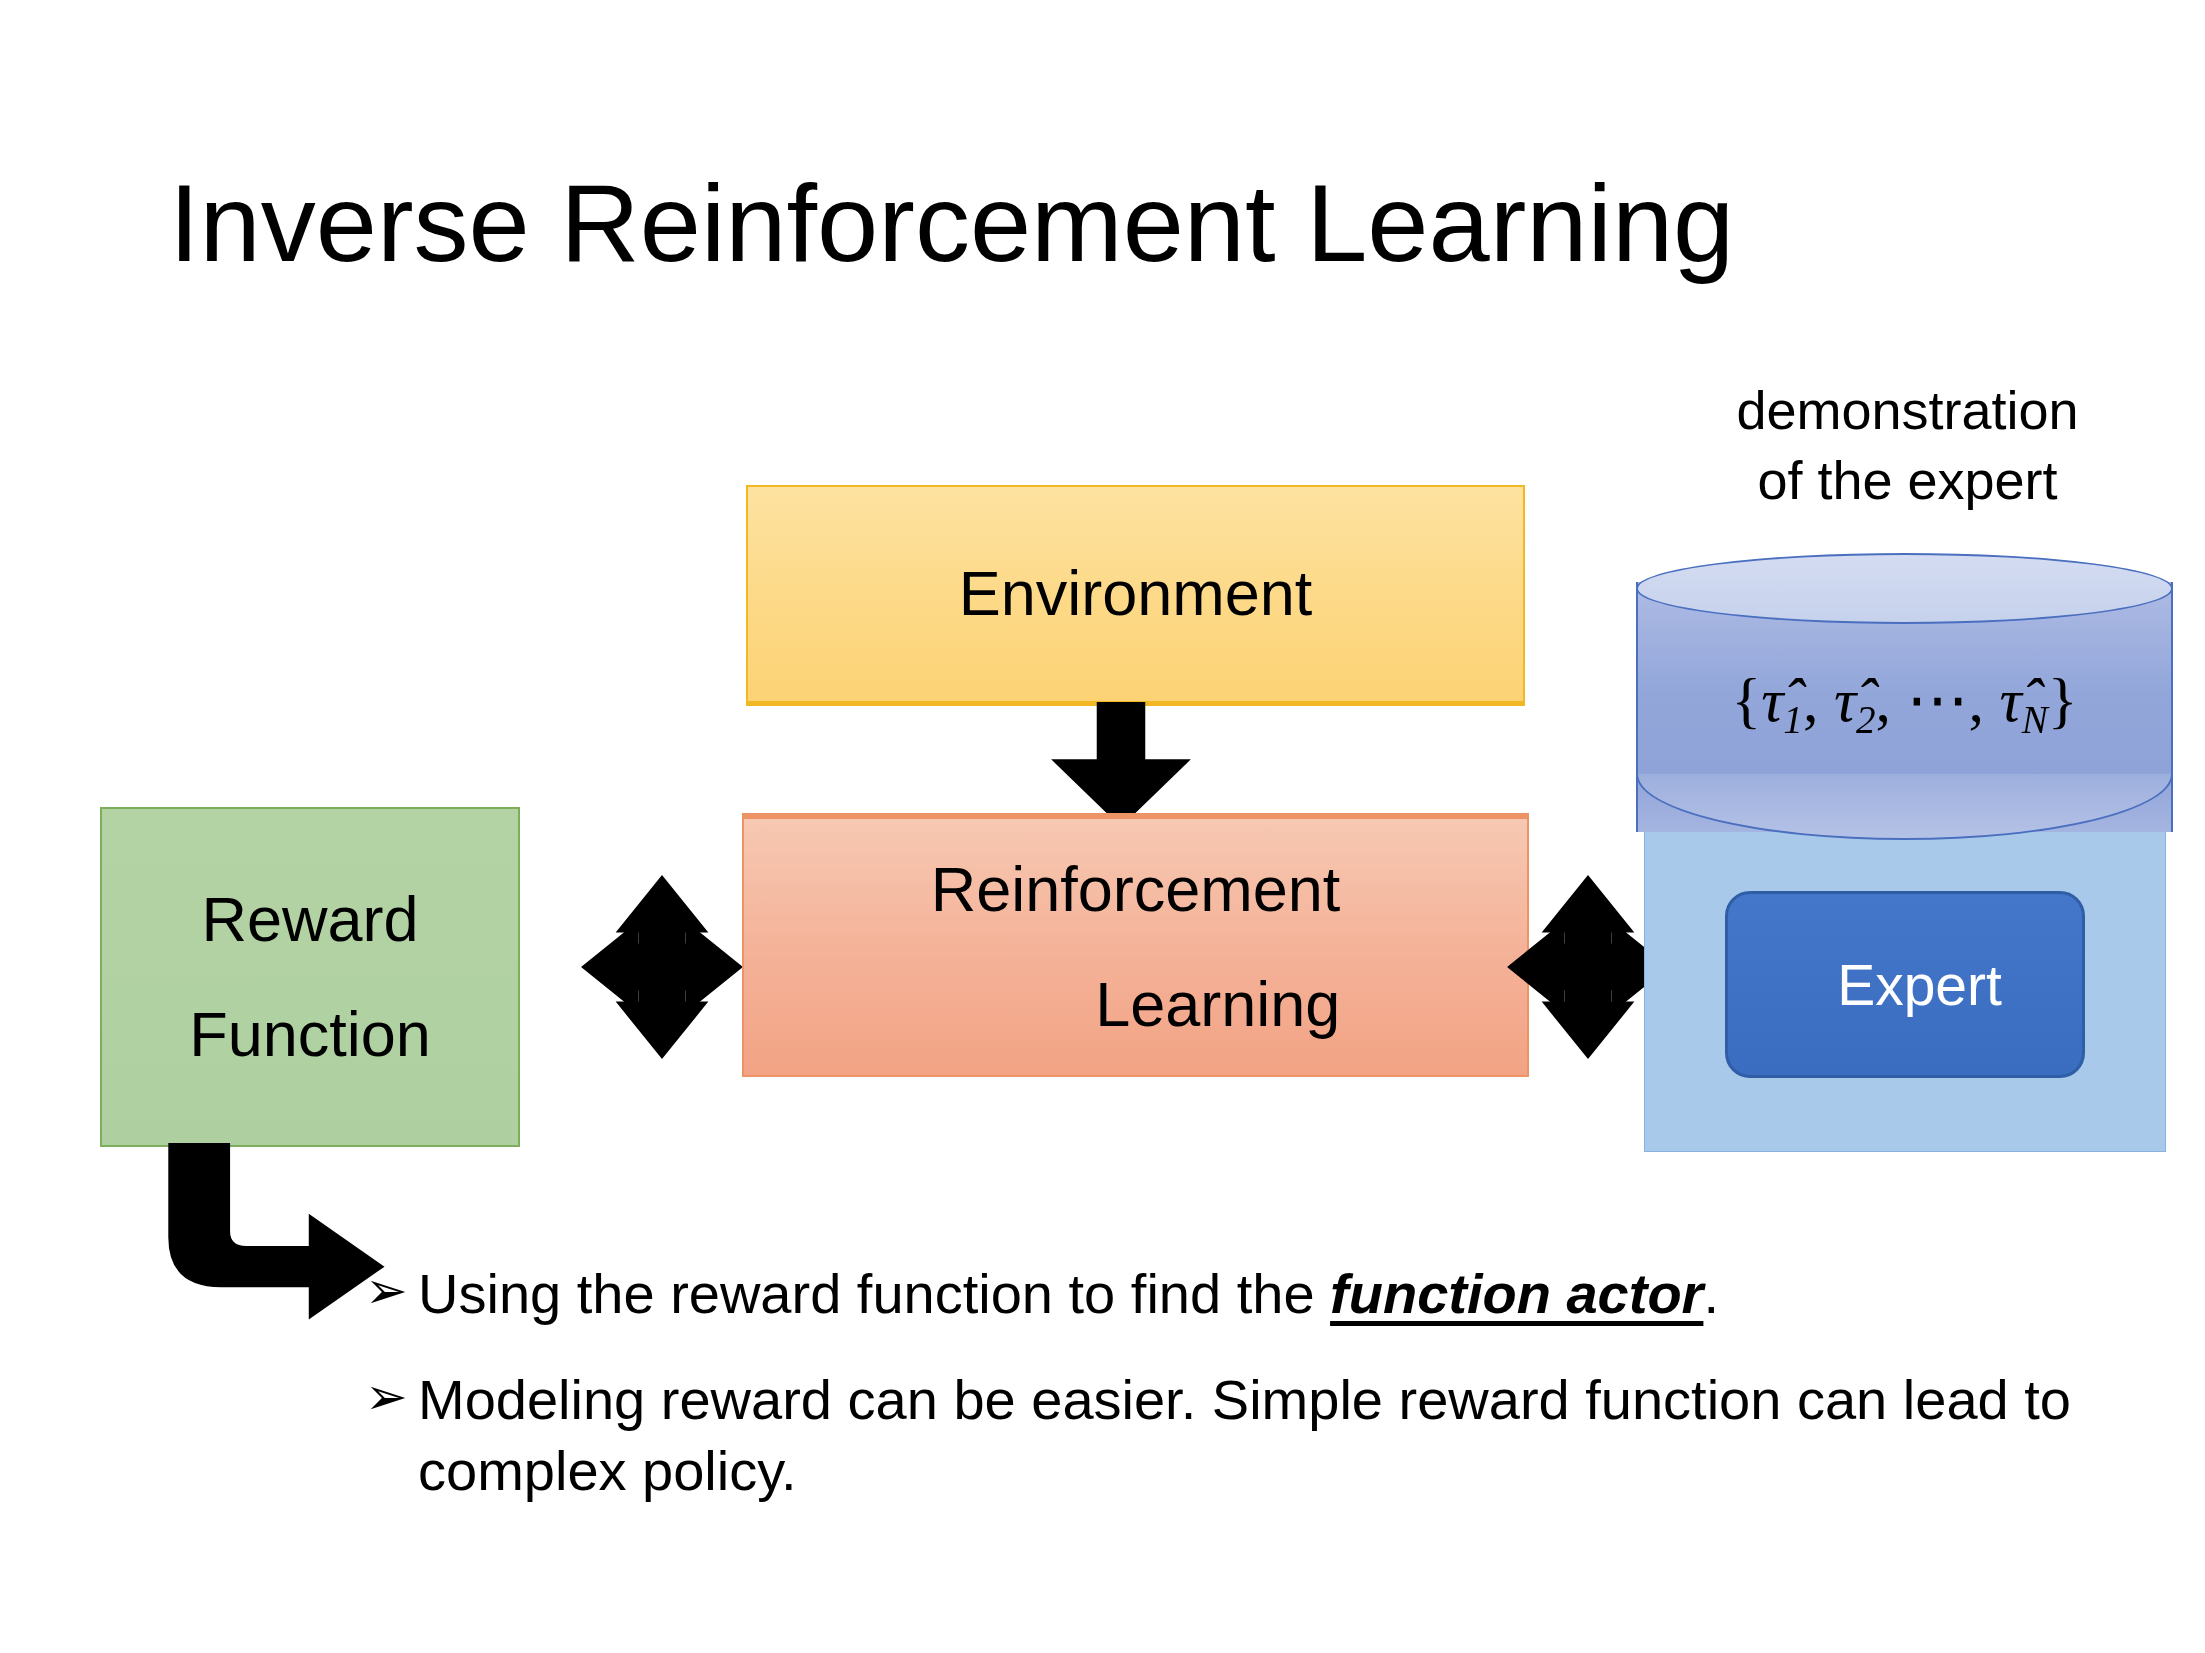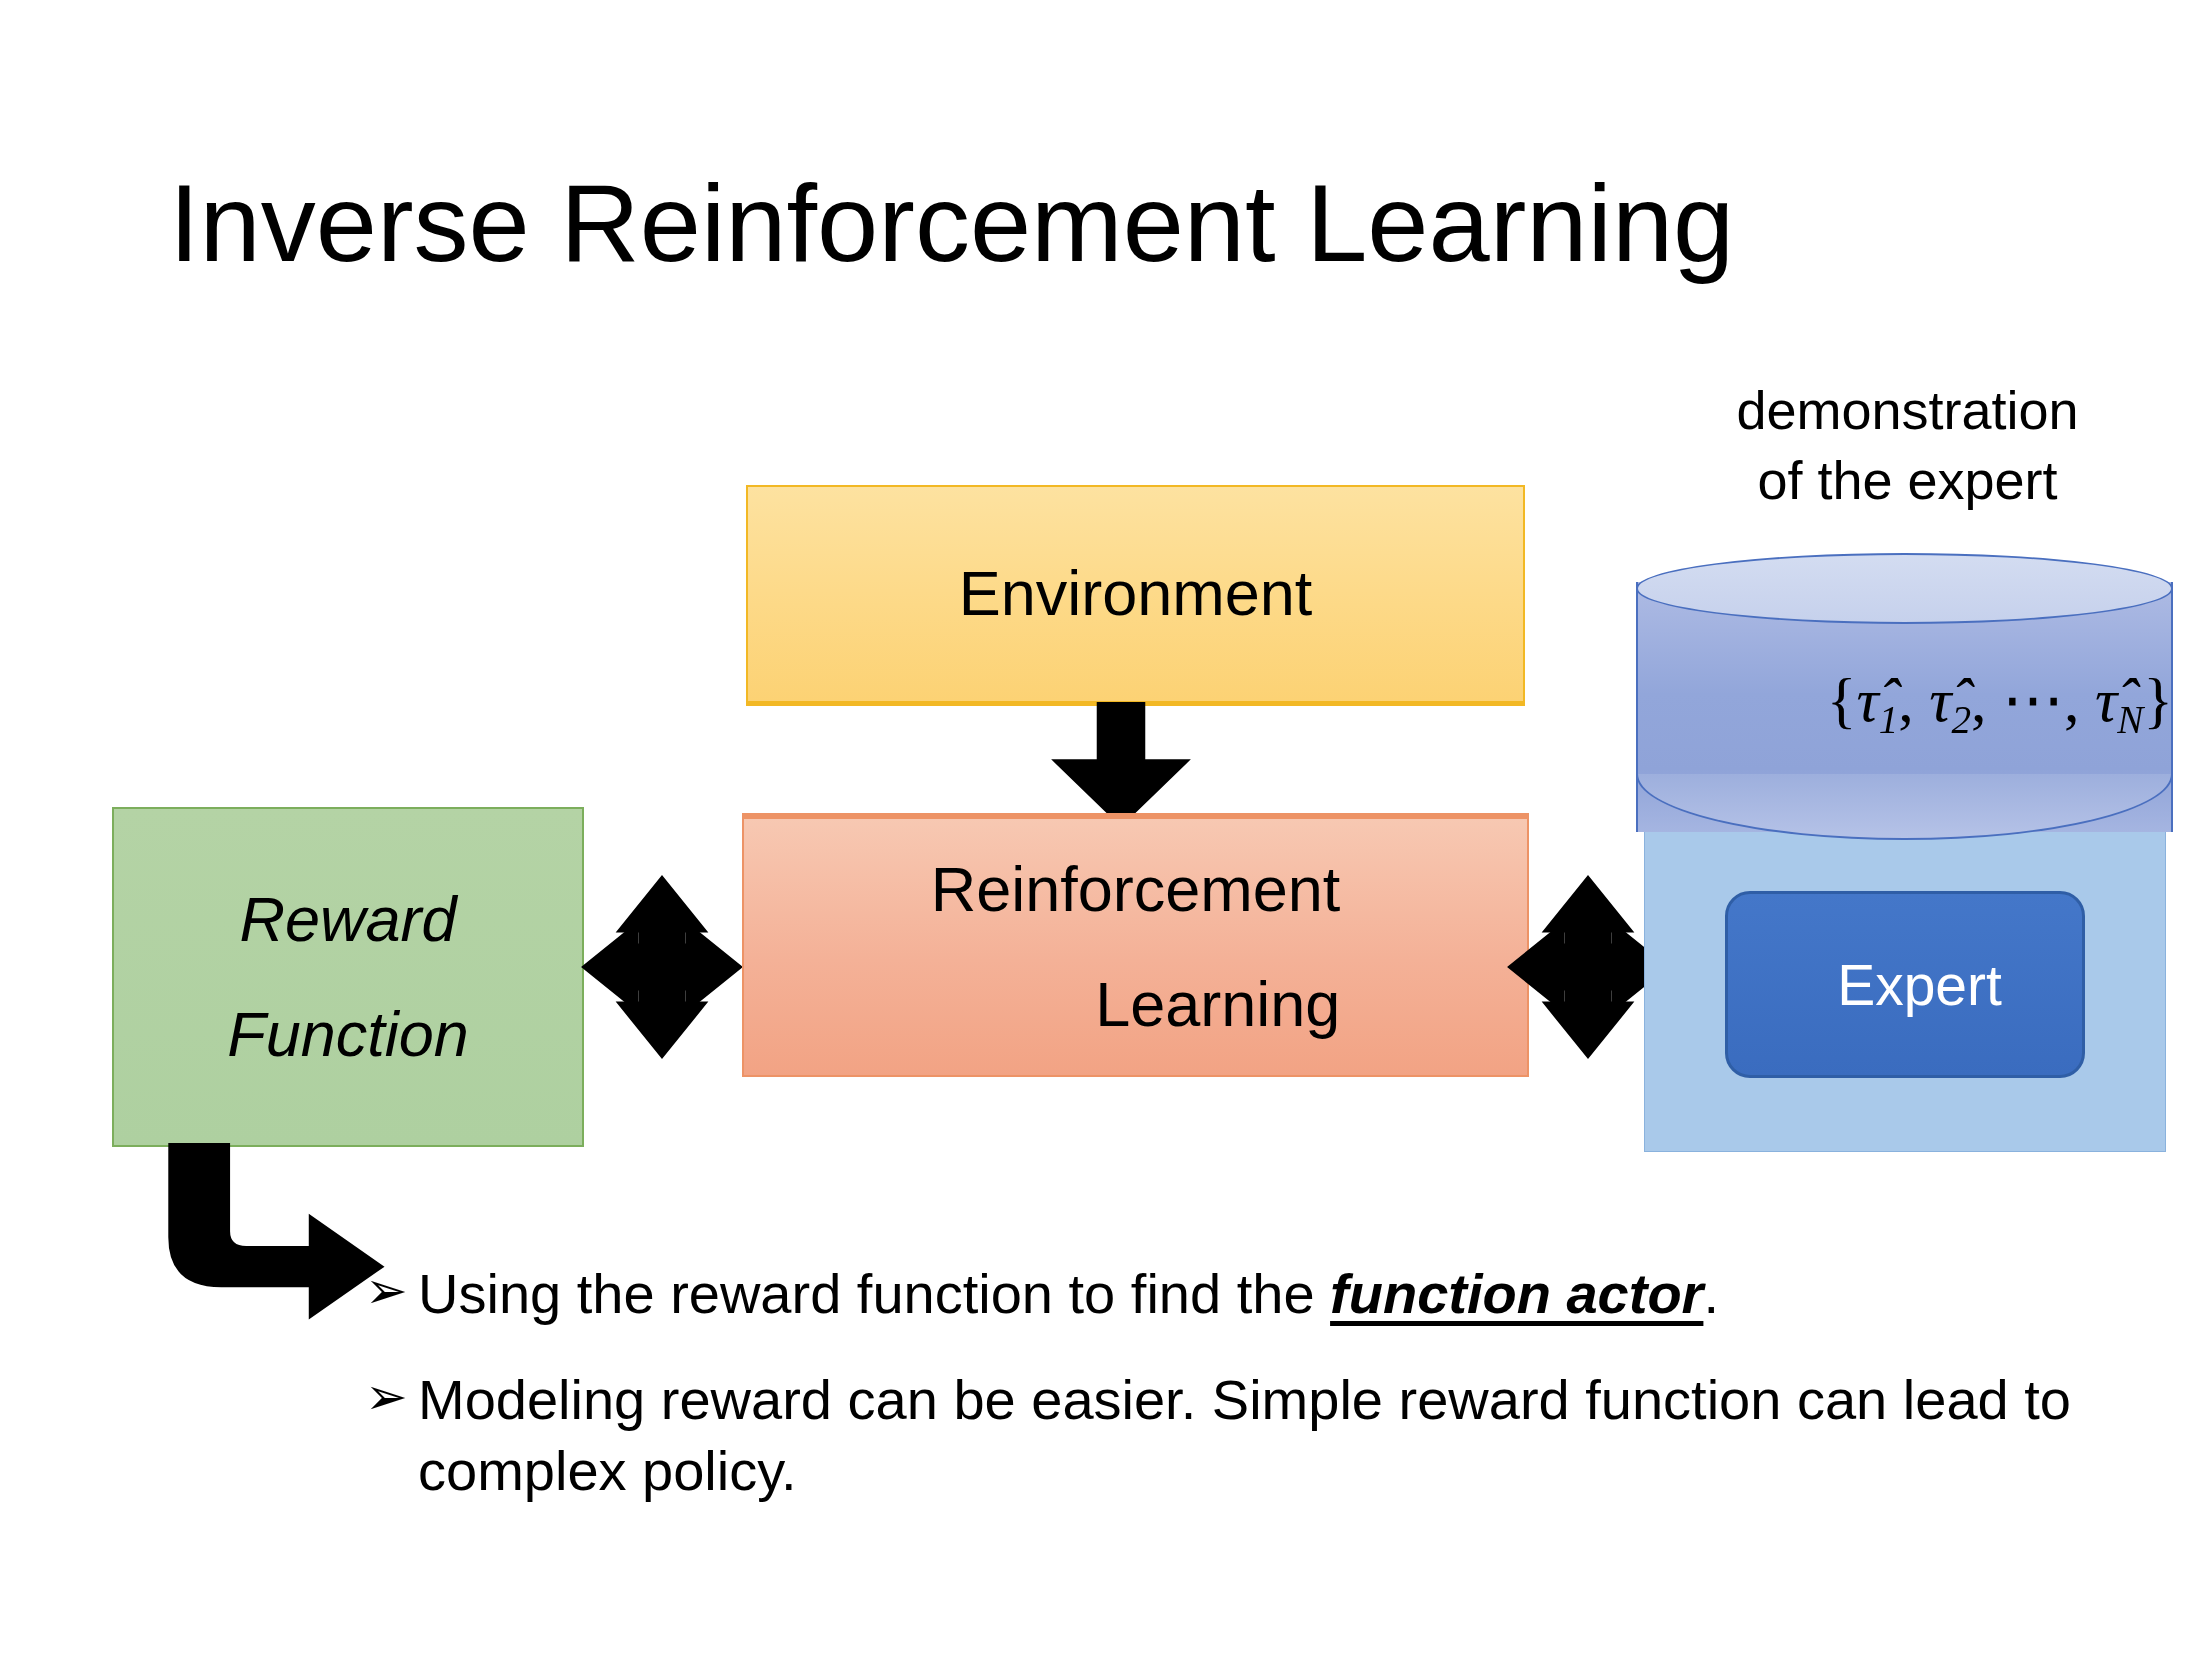--- a/index.html
+++ b/index.html
@@ -54,27 +54,26 @@
     top: 485px;
     width: 779px;
     height: 221px;
     background: linear-gradient(180deg, #fde2a0 0%, #fdd987 55%, #fcd274 100%);
     border: 2.2px solid #f2b824;
     border-bottom-width: 5.9px;
   }
 
   
   #box-reward {
-    left: 112px;
+    left: 100px;
     top: 807px;
-    width: 472px;
+    width: 420px;
     height: 340px;
     background: linear-gradient(180deg, #b4d3a5 0%, #aed0a0 100%);
     border: 2.9px solid #7cae5c;
-    font-style: italic;
   }
 
   
   #box-rl {
     left: 742px;
     top: 813px;
     width: 787px;
     height: 264px;
     background: linear-gradient(180deg, #f7c8b2 0%, #f4b197 55%, #f2a384 100%);
     border: 2.2px solid #ed9366;
@@ -148,21 +147,21 @@
     box-sizing: border-box;
     border: 2.2px solid #4a6fbf;
     border-radius: 50%;
     background: linear-gradient(180deg, #d3dcf1 0%, #c6d1ec 100%);
   }
   #cyl-text {
     position: absolute;
     left: 0;
     top: 110px;
     width: 537px;
-    text-align: right;
+    text-align: center;
     font-family: "Liberation Serif", serif;
     font-style: italic;
     font-size: 62px;
     color: #000000;
     white-space: nowrap;
   }
   #cyl-text .sub {
     font-size: 0.63em;
     vertical-align: -0.32em;
     font-style: italic;

